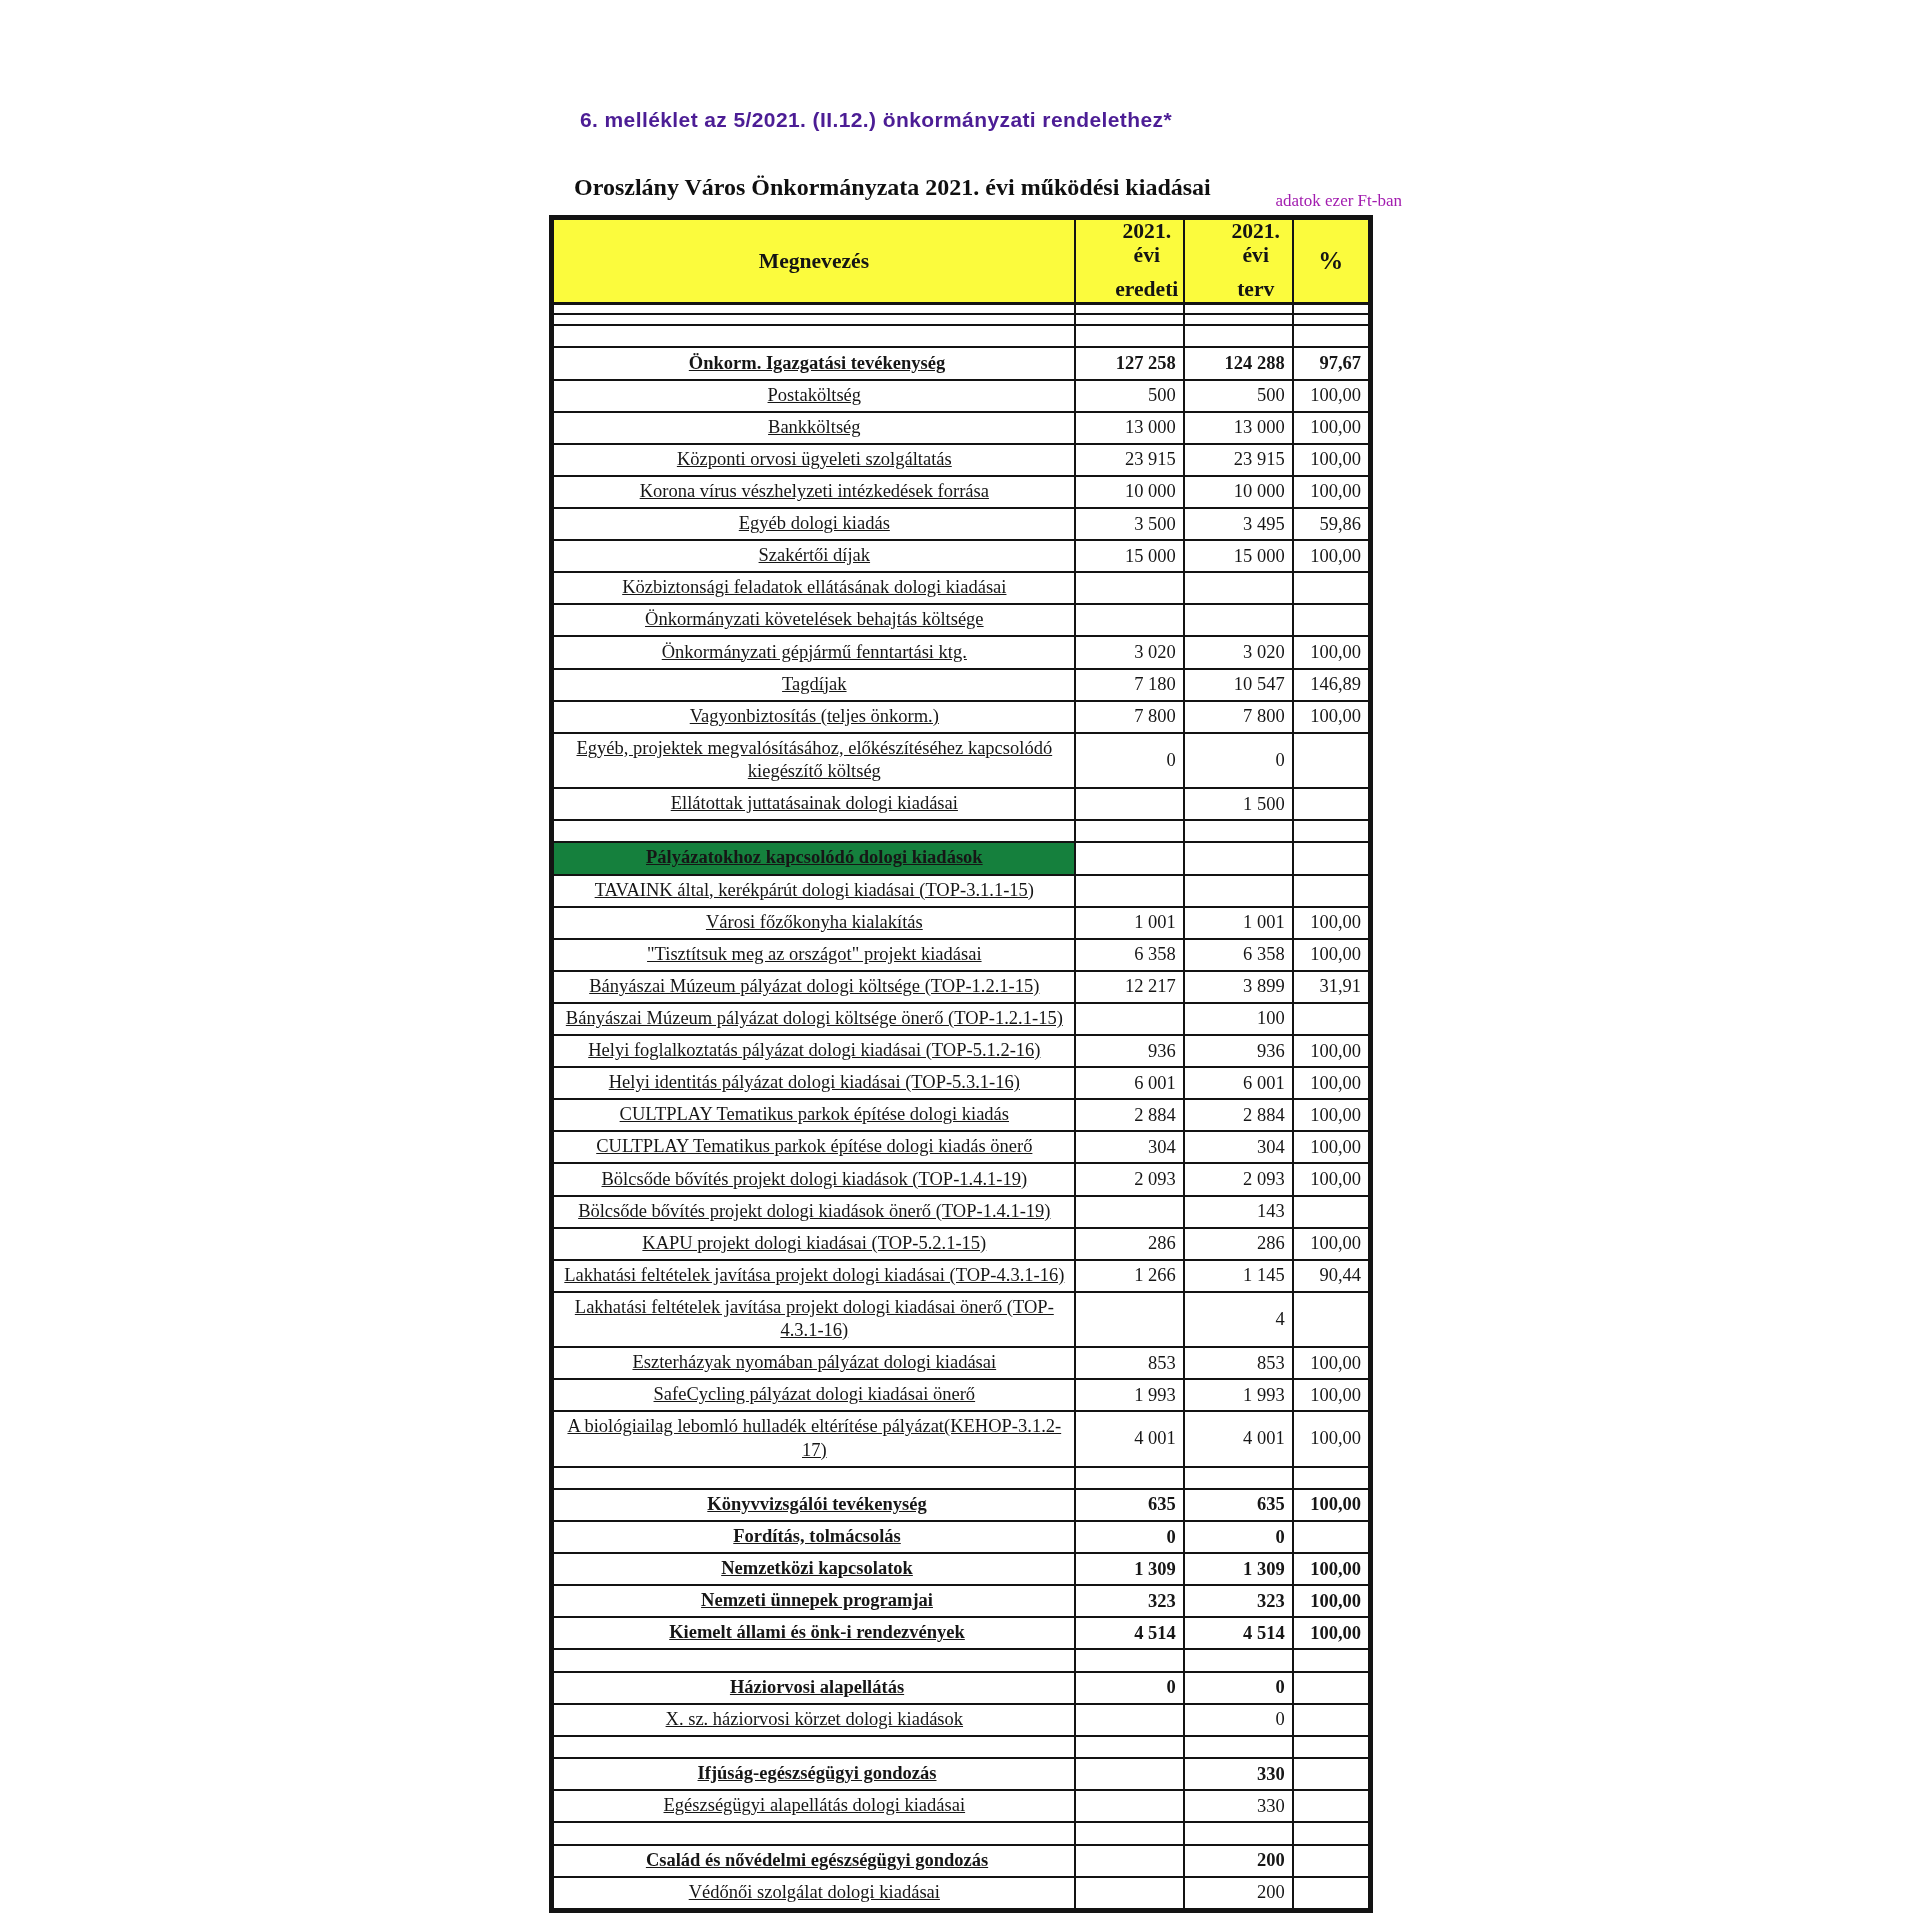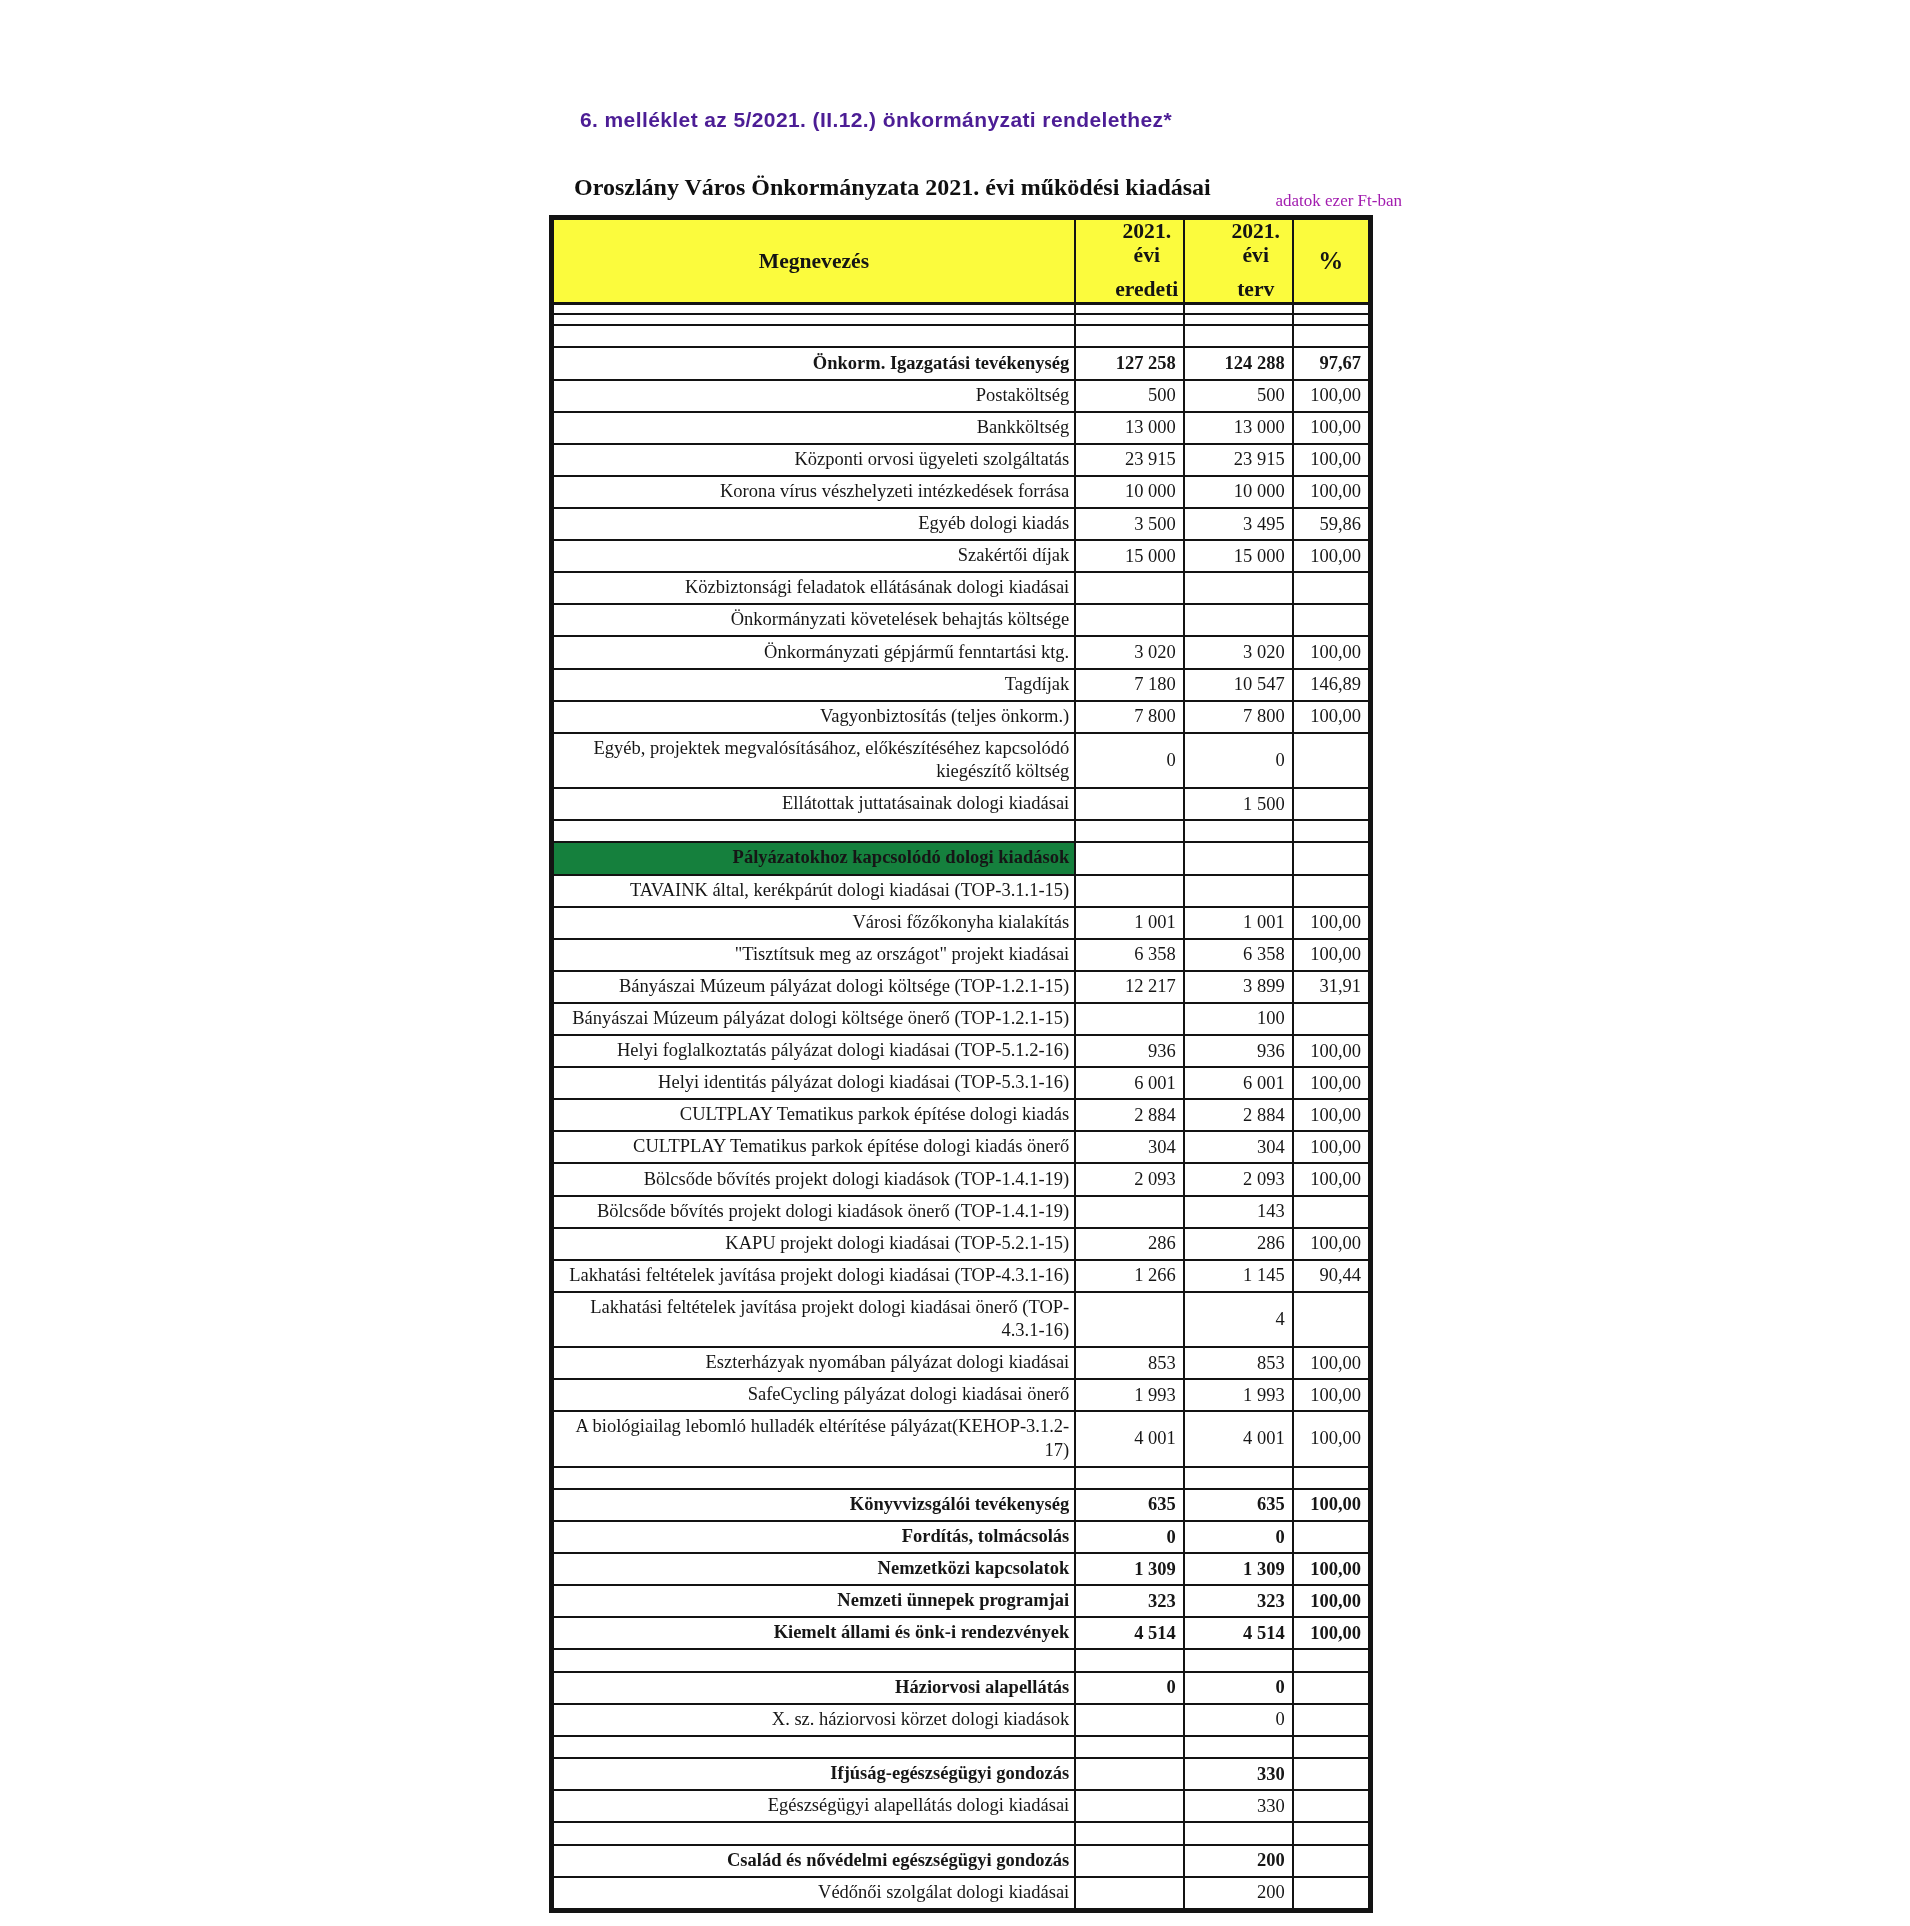--- a/index.html
+++ b/index.html
@@ -36,22 +36,22 @@
   th, td { border:2.3px solid #131313; overflow:hidden; }
   thead th {
     background:#FBFB3D; height:68px; vertical-align:middle; text-align:center;
     font-weight:bold; font-size:21.6px; border-bottom:3.9px solid #131313;
   }
   thead th .hline { line-height:1.1;padding-left:35px; }
   thead th .hline + .hline { margin-top:10.8px; }
   thead th.c-pct-h { font-size:25px; }
   tbody td { font-size:18.5px; color:#161616; }
   td.c-name {
-    text-align:right; vertical-align:bottom;
-    padding:3.1px 4.6px 3.9px 5.4px; line-height:1.25;
+    text-align:center; vertical-align:bottom;
+    padding:3.1px 4.6px 3.9px 5.4px; line-height:1.25;text-decoration:underline;
   }
   td.c-num, td.c-pct { text-align:right; vertical-align:middle; padding-right:7px; }
   tr.normal td, tr.bold td, tr.highlight td { height:28.5px; }
   tr.bold td { font-weight:bold; }
   tr.bold td.c-name { padding-left:10.8px; }
   tr.highlight td.c-name { background:#15803d; font-weight:bold; }
   tr.blank td { height:22.3px; }
   tr.thin td { height:10.8px; }
 </style>
 </head>

